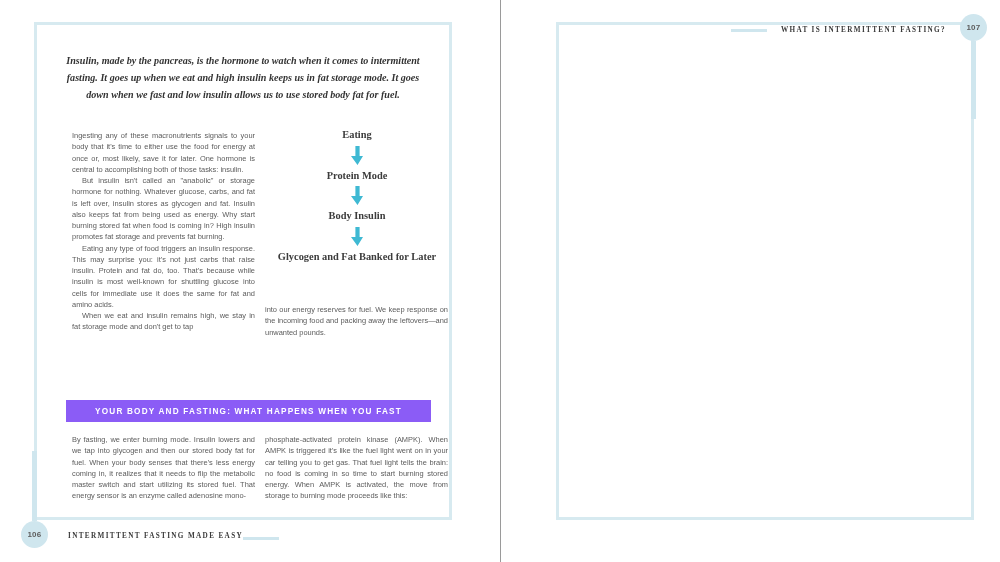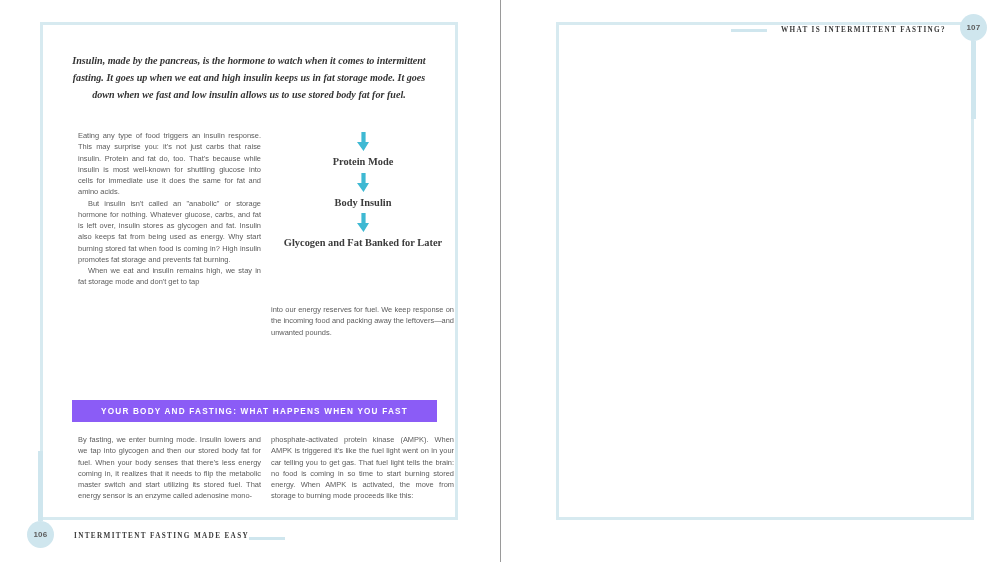--- a/index.html
+++ b/index.html
@@ -12,21 +12,21 @@
   .spread { position: relative; width: 1000px; height: 562px; background: #fff; }
 
   
   .spine {
     position: absolute; left: 500px; top: 0; width: 1px; height: 562px;
     background: #9a9a9a;
   }
 
   
   .page { position: absolute; top: 0; height: 562px; width: 500px; }
-  .page.left  { left: 14px; padding-left: 39px; }
+  .page.left  { left: 8px; padding-left: 39px; }
   .page.right { left: 500px; border-radius: 30px; }
 
   .frame {
     position: absolute;
     border: 3px solid #d7eaf0;
     background: #ffffff;
   }
   .page.left  .frame { left: 26px;  top: 22px; width: 418px; height: 498px; }
   .page.right .frame { left: 56px;  top: 22px; width: 418px; height: 498px; }
 
@@ -130,26 +130,28 @@
 <div class="spread">
 
   <div class="spine"></div>
 
   <div class="page left">
     <div class="frame"></div>
 
     <div class="epigraph">Insulin, made by the pancreas, is the hormone to watch when it comes to intermittent fasting. It goes up when we eat and high insulin keeps us in fat storage mode. It goes down when we fast and low insulin allows us to use stored body fat for fuel.</div>
 
     <div class="col" id="lp-col1">
+      <p>Ingesting any of these macronutrients signals to your body that it's time to either use the food for energy at once or, most likely, save it for later. One hormone is central to accomplishing both of those tasks: insulin.</p>
+      <p>But insulin isn't called an "anabolic" or storage hormone for nothing. Whatever glucose, carbs, and fat is left over, insulin stores as glycogen and fat. Insulin also keeps fat from being used as energy. Why start burning stored fat when food is coming in? High insulin promotes fat storage and prevents fat burning.</p>
       <p>Eating any type of food triggers an insulin response. This may surprise you: it's not just carbs that raise insulin. Protein and fat do, too. That's because while insulin is most well-known for shuttling glucose into cells for immediate use it does the same for fat and amino acids.</p>
-      <p>But insulin isn't called an "anabolic" or storage hormone for nothing. Whatever glucose, carbs, and fat is left over, insulin stores as glycogen and fat. Insulin also keeps fat from being used as energy. Why start burning stored fat when food is coming in? High insulin promotes fat storage and prevents fat burning.</p>
       <p>When we eat and insulin remains high, we stay in fat storage mode and don't get to tap</p>
     </div>
 
     <div class="flow" id="lp-flow">
+      <div class="node">Eating</div>
       <span class="arrow">
         <svg viewBox="0 0 13 19">
             <path d="M4.4 0h4.2v10h3.4L6.5 19 0 10h4.4z" fill="#3fb9d3"></path>
           </svg>
       </span>
       <div class="node">Protein Mode</div>
       <span class="arrow">
         <svg viewBox="0 0 13 19">
             <path d="M4.4 0h4.2v10h3.4L6.5 19 0 10h4.4z" fill="#3fb9d3"></path>
           </svg>

